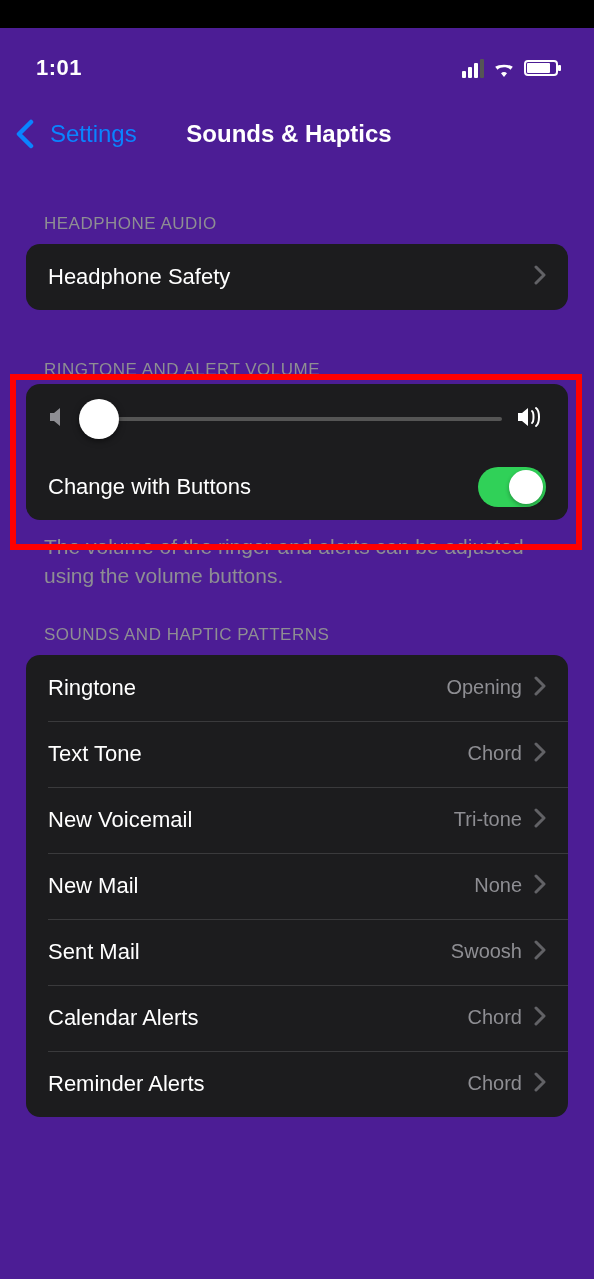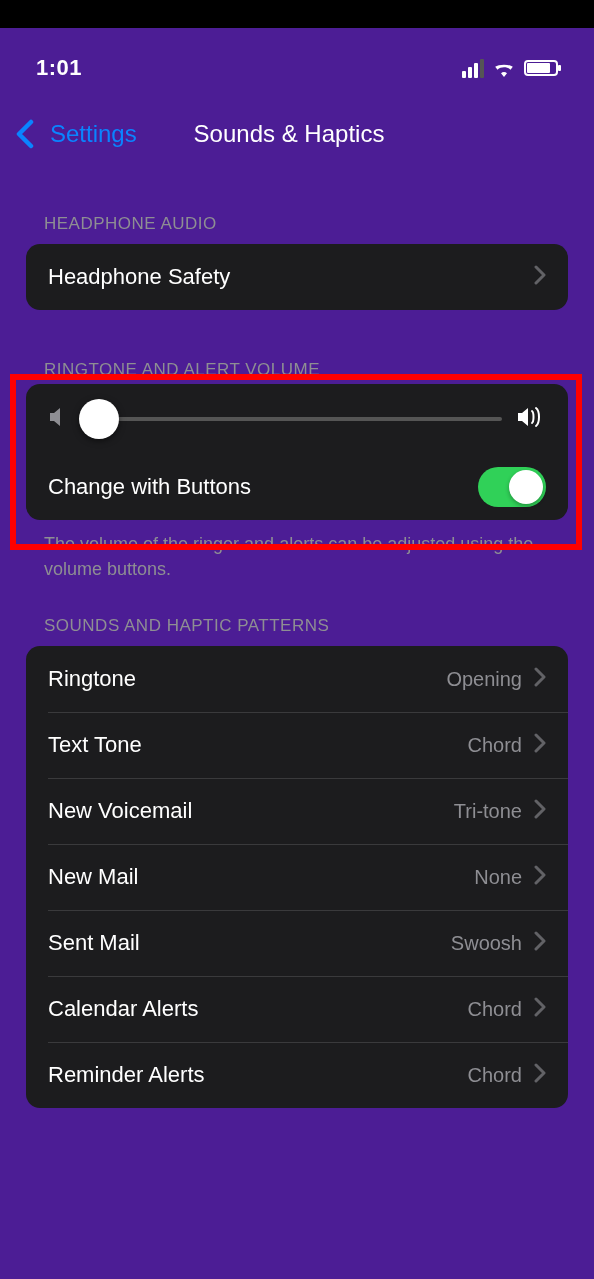--- a/index.html
+++ b/index.html
@@ -14,21 +14,21 @@
   .bars span { width: 4px; background: #fff; border-radius: 1px; }
   .bars span:nth-child(1){height:7px} .bars span:nth-child(2){height:11px} .bars span:nth-child(3){height:15px} .bars span:nth-child(4){height:19px; background:#555}
   .battery { width: 34px; height: 16px; border: 2px solid #fff; border-radius: 4px; position: relative; }
   .battery::after { content:""; position:absolute; right:-5px; top:3px; width:3px; height:6px; background:#fff; border-radius:1px; }
   .battery-fill { position:absolute; left:1px; top:1px; bottom:1px; width: 75%; background:#fff; border-radius:1px; }
 
   
   .nav { display:flex; align-items:center; height:60px; padding: 0 16px; margin-top: 16px; }
   .back { display:flex; align-items:center; color:#0a84ff; font-size:24px; gap:16px; }
   .back-chevron { width:18px; height:30px; }
-  .nav-title { position:absolute; left:0; right:16px; text-align:center; font-size:24px; font-weight:400; pointer-events:none; }
+  .nav-title { position:absolute; left:0; right:16px; text-align:center; font-size:24px; font-weight:700; pointer-events:none; }
 
   
   .content { padding: 0 26px; }
   .section-header { color:#8e8e93; font-size:17px; letter-spacing:0.5px; text-transform:uppercase; margin: 50px 0 10px 18px; }
   .group { background:#1c1c1e; border-radius:14px; overflow:hidden; }
   .row { display:flex; align-items:center; justify-content:space-between; padding: 0 22px; min-height:66px; position:relative;border-radius:11px; }
   .row + .row::before { content:""; position:absolute; left:22px; right:0; top:0; height:1px; background:#3a3a3c; }
   .row-label { font-size:22px; color:#fff; }
   .row-value { font-size:20px; color:#8e8e93; margin-left:auto; margin-right:12px; }
   .chevron { color:#626266; flex-shrink:0; }
@@ -42,21 +42,21 @@
   .slider-thumb { position:absolute; top:50%; left:4%; transform:translate(-50%,-50%); width:40px; height:40px; background:#fff; border-radius:50%; box-shadow:0 2px 6px rgba(0,0,0,0.5); }
 
   
   .toggle { width:68px; height:40px; border-radius:20px; position:relative; flex-shrink:0; }
   .toggle.on { background:#30d158; }
   .toggle.off { background:#39393d; }
   .toggle-knob { position:absolute; top:3px; width:34px; height:34px; background:#fff; border-radius:50%; box-shadow:0 2px 4px rgba(0,0,0,0.3); }
   .toggle.on .toggle-knob { right:3px; }
   .toggle.off .toggle-knob { left:3px; }
 
-  .footer-text { color:#8e8e93; font-size:18px; margin:12px 18px 0 18px; line-height:1.4; }
+  .footer-text { color:#8e8e93; font-size:21px; margin:12px 18px 0 18px; line-height:1.4; }
 
   
   .highlight { position:absolute; border:6px solid #ff0000; pointer-events:none; }
 
   
   .home-indicator { position:absolute; bottom:10px; left:50%; transform:translateX(-50%); width:180px; height:6px; background:#fff; border-radius:3px; }
 
   
   .clipped-header { color:#8e8e93; font-size:17px; letter-spacing:0.5px; text-transform:uppercase; margin: 50px 0 0 18px; height:14px; overflow:hidden; }
 </style>

